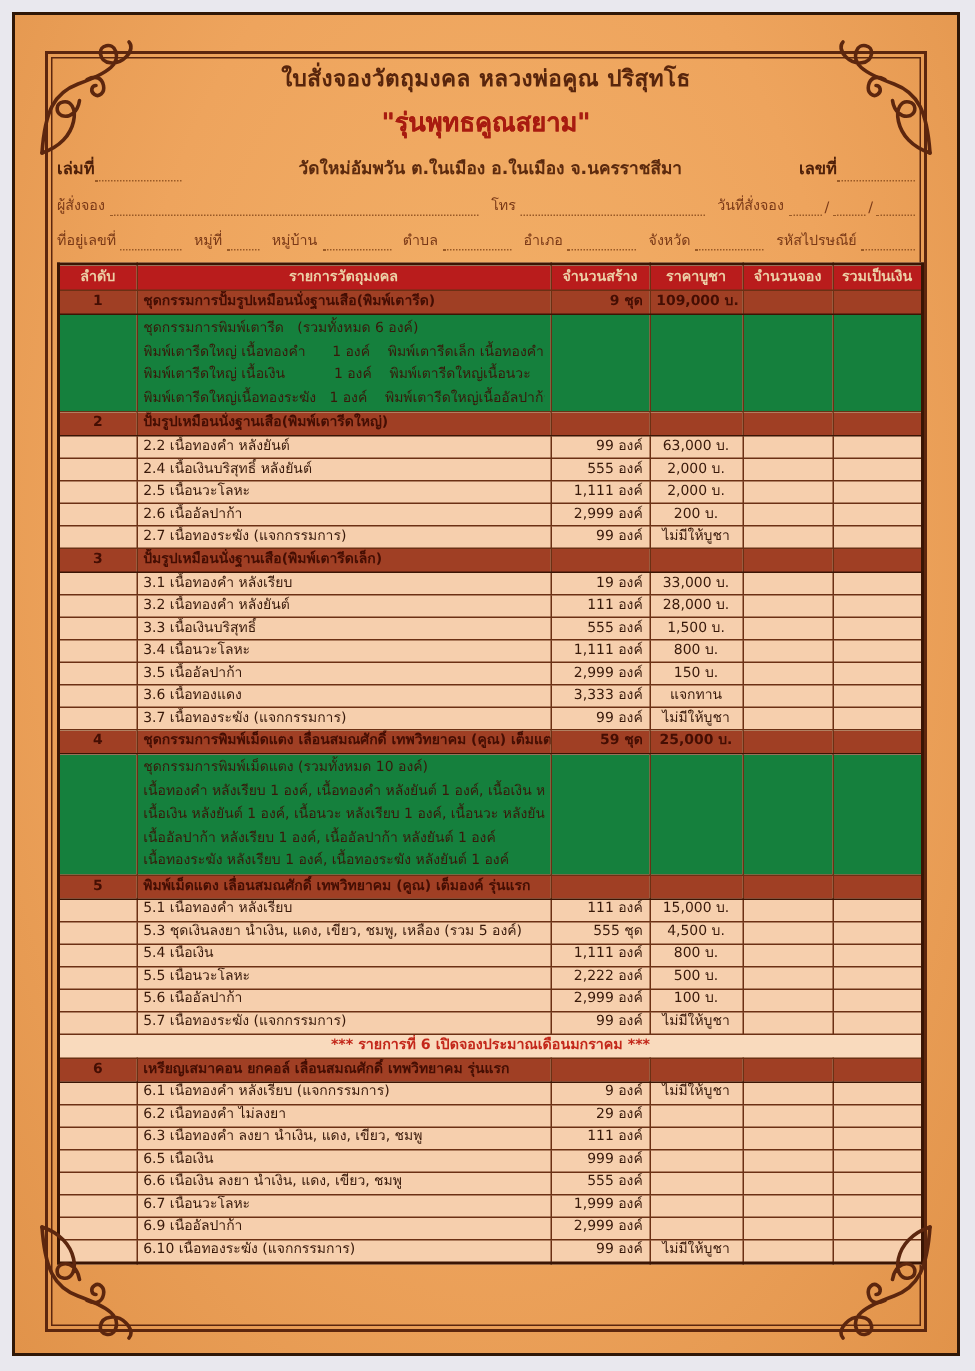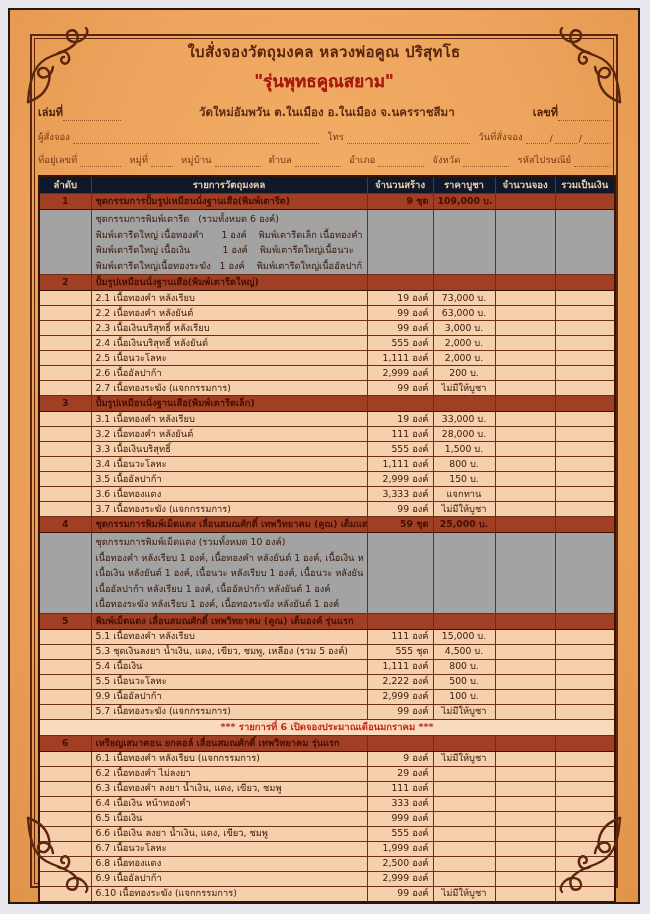--- a/index.html
+++ b/index.html
@@ -41,26 +41,26 @@
 
   table.order{width:576px;border-collapse:collapse;table-layout:fixed;margin-top:8px;
     border:2px solid #3a1504;background:#f6cfad;}
   table.order col.no{width:52px;} table.order col.name{width:276px;}
   table.order col.made{width:66px;} table.order col.price{width:62px;}
   table.order col.qty{width:60px;} table.order col.total{width:60px;}
   table.order th, table.order td{
     border:1px solid #6b3014;font-size:9.3px;line-height:1.15;
     padding:1px 4px;color:#38190a;overflow:hidden;white-space:nowrap;
   }
-  tr.head th{background:#0f172a;color:#ecd0a6;font-weight:bold;height:14px;font-size:9.5px;}
+  tr.head th{background:#b91c1c;color:#ecd0a6;font-weight:bold;height:14px;font-size:9.5px;font-family:Liberation Mono, monospace;}
   tr.head th.h-name{text-align:center;}
   tr.r-section td{background:#a03f24;color:#440e03;font-weight:bold;height:13px;
     border-top:1.5px solid #3a1504;border-bottom:1.5px solid #3a1504;}
   tr.r-item td{height:12px;background:#f6cfad;}
-  tr.r-detail td{background:#a3a3a3;}
+  tr.r-detail td{background:#15803d;}
   tr.r-detail .c-name div{height:15.5px;line-height:15.5px;white-space:pre;overflow:hidden;}
   td.c-no{text-align:center;}
   td.c-name{text-align:left;margin-top:48px;}
   td.c-made{text-align:right;padding-right:6px;}
   td.c-price{text-align:center;}
   tr.r-note td{background:#f9dabd;color:#c3271a;font-weight:bold;text-align:center;height:13px;font-size:9.5px;}
 </style>
 </head>
 <body>
 
@@ -182,39 +182,23 @@
           <tr class="r-section">
             <td class="c-no">2</td>
             <td class="c-name">ปั้มรูปเหมือนนั่งฐานเสือ(พิมพ์เตารีดใหญ่)</td>
             <td class="c-made"></td>
             <td class="c-price"></td>
             <td class="c-qty"></td>
             <td class="c-total"></td>
           </tr>
           <tr class="r-item">
             <td class="c-no"></td>
-            <td class="c-name">2.1 เนื้อทองคำ หลังเรียบ</td>
-            <td class="c-made">19 องค์</td>
-            <td class="c-price">73,000 บ.</td>
-            <td class="c-qty"></td>
-            <td class="c-total"></td>
-          </tr>
-          <tr class="r-item">
-            <td class="c-no"></td>
             <td class="c-name">2.2 เนื้อทองคำ หลังยันต์</td>
             <td class="c-made">99 องค์</td>
             <td class="c-price">63,000 บ.</td>
-            <td class="c-qty"></td>
-            <td class="c-total"></td>
-          </tr>
-          <tr class="r-item">
-            <td class="c-no"></td>
-            <td class="c-name">2.3 เนื้อเงินบริสุทธิ์ หลังเรียบ</td>
-            <td class="c-made">99 องค์</td>
-            <td class="c-price">3,000 บ.</td>
             <td class="c-qty"></td>
             <td class="c-total"></td>
           </tr>
           <tr class="r-item">
             <td class="c-no"></td>
             <td class="c-name">2.4 เนื้อเงินบริสุทธิ์ หลังยันต์</td>
             <td class="c-made">555 องค์</td>
             <td class="c-price">2,000 บ.</td>
             <td class="c-qty"></td>
             <td class="c-total"></td>
@@ -364,21 +348,21 @@
           <tr class="r-item">
             <td class="c-no"></td>
             <td class="c-name">5.5 เนื้อนวะโลหะ</td>
             <td class="c-made">2,222 องค์</td>
             <td class="c-price">500 บ.</td>
             <td class="c-qty"></td>
             <td class="c-total"></td>
           </tr>
           <tr class="r-item">
             <td class="c-no"></td>
-            <td class="c-name">9.9 เนื้ออัลปาก้า</td>
+            <td class="c-name">5.6 เนื้ออัลปาก้า</td>
             <td class="c-made">2,999 องค์</td>
             <td class="c-price">100 บ.</td>
             <td class="c-qty"></td>
             <td class="c-total"></td>
           </tr>
           <tr class="r-item">
             <td class="c-no"></td>
             <td class="c-name">5.7 เนื้อทองระฆัง (แจกกรรมการ)</td>
             <td class="c-made">99 องค์</td>
             <td class="c-price">ไม่มีให้บูชา</td>
@@ -415,54 +399,38 @@
           <tr class="r-item">
             <td class="c-no"></td>
             <td class="c-name">6.3 เนื้อทองคำ ลงยา น้ำเงิน, แดง, เขียว, ชมพู</td>
             <td class="c-made">111 องค์</td>
             <td class="c-price"></td>
             <td class="c-qty"></td>
             <td class="c-total"></td>
           </tr>
           <tr class="r-item">
             <td class="c-no"></td>
-            <td class="c-name">6.4 เนื้อเงิน หน้าทองคำ</td>
-            <td class="c-made">333 องค์</td>
-            <td class="c-price"></td>
-            <td class="c-qty"></td>
-            <td class="c-total"></td>
-          </tr>
-          <tr class="r-item">
-            <td class="c-no"></td>
             <td class="c-name">6.5 เนื้อเงิน</td>
             <td class="c-made">999 องค์</td>
             <td class="c-price"></td>
             <td class="c-qty"></td>
             <td class="c-total"></td>
           </tr>
           <tr class="r-item">
             <td class="c-no"></td>
             <td class="c-name">6.6 เนื้อเงิน ลงยา น้ำเงิน, แดง, เขียว, ชมพู</td>
             <td class="c-made">555 องค์</td>
             <td class="c-price"></td>
             <td class="c-qty"></td>
             <td class="c-total"></td>
           </tr>
           <tr class="r-item">
             <td class="c-no"></td>
             <td class="c-name">6.7 เนื้อนวะโลหะ</td>
             <td class="c-made">1,999 องค์</td>
-            <td class="c-price"></td>
-            <td class="c-qty"></td>
-            <td class="c-total"></td>
-          </tr>
-          <tr class="r-item">
-            <td class="c-no"></td>
-            <td class="c-name">6.8 เนื้อทองแดง</td>
-            <td class="c-made">2,500 องค์</td>
             <td class="c-price"></td>
             <td class="c-qty"></td>
             <td class="c-total"></td>
           </tr>
           <tr class="r-item">
             <td class="c-no"></td>
             <td class="c-name">6.9 เนื้ออัลปาก้า</td>
             <td class="c-made">2,999 องค์</td>
             <td class="c-price"></td>
             <td class="c-qty"></td>

